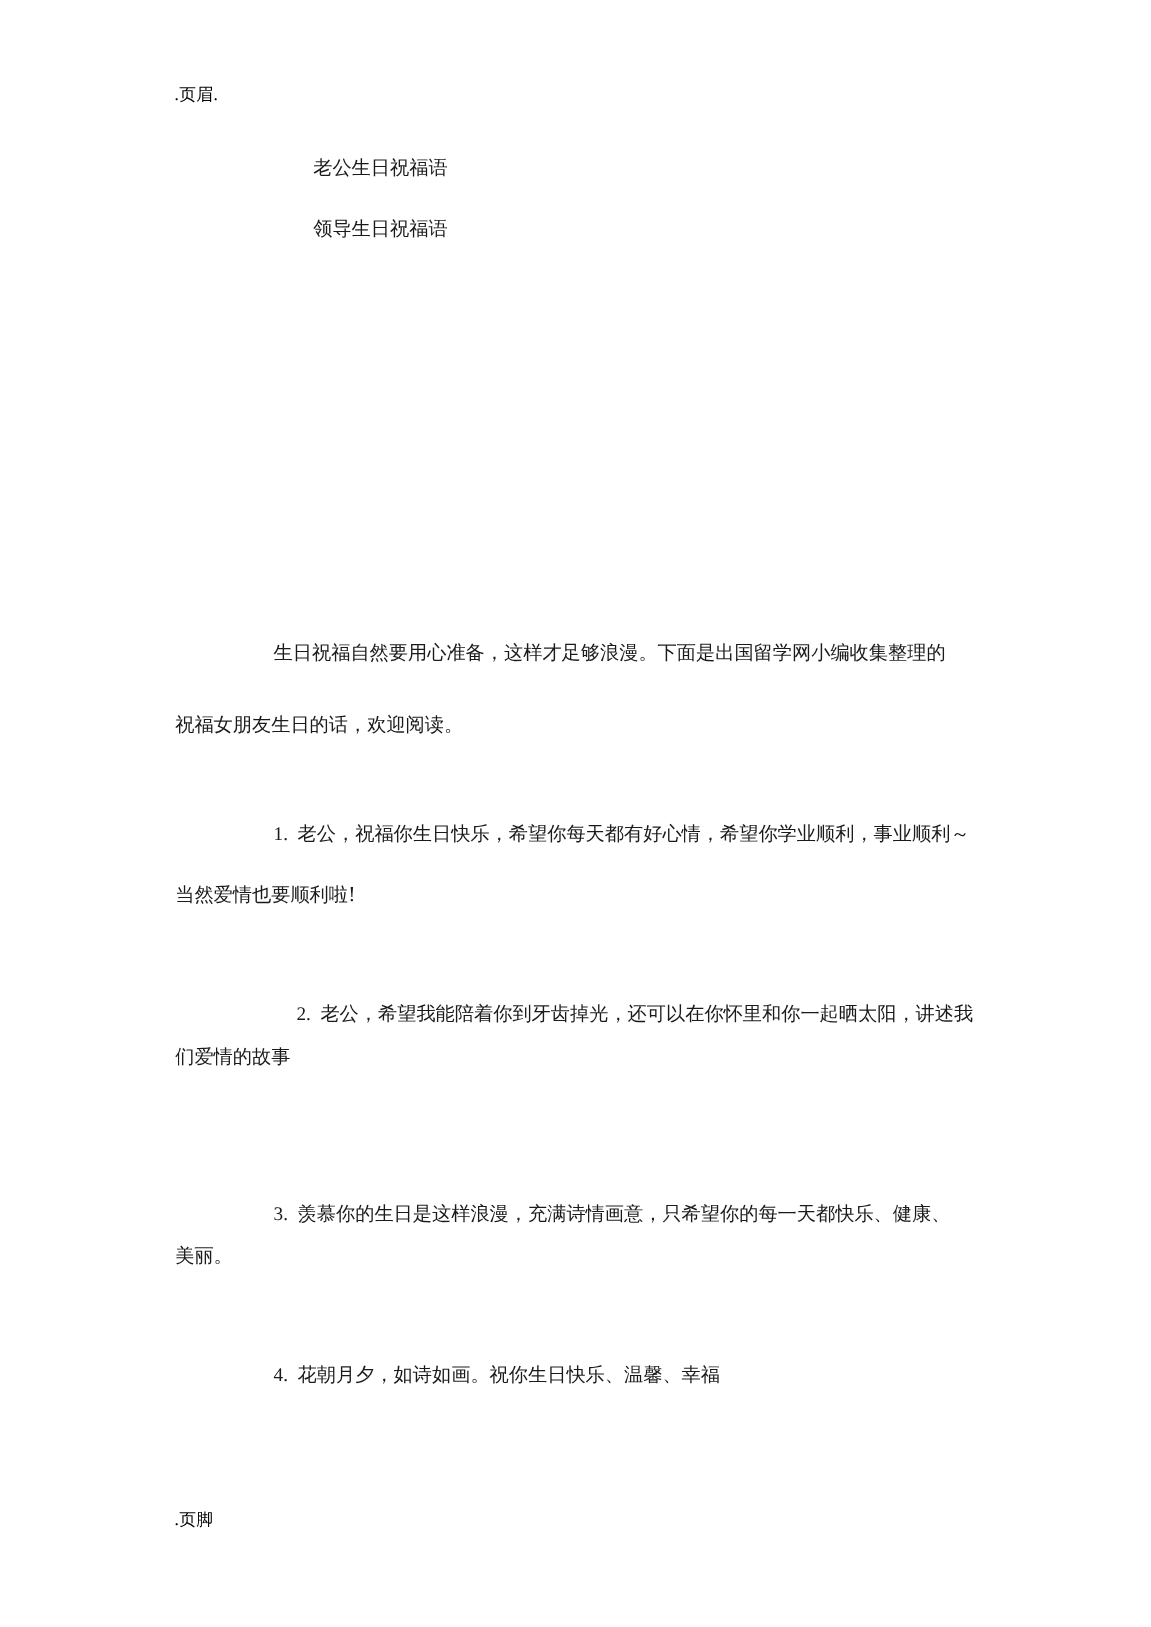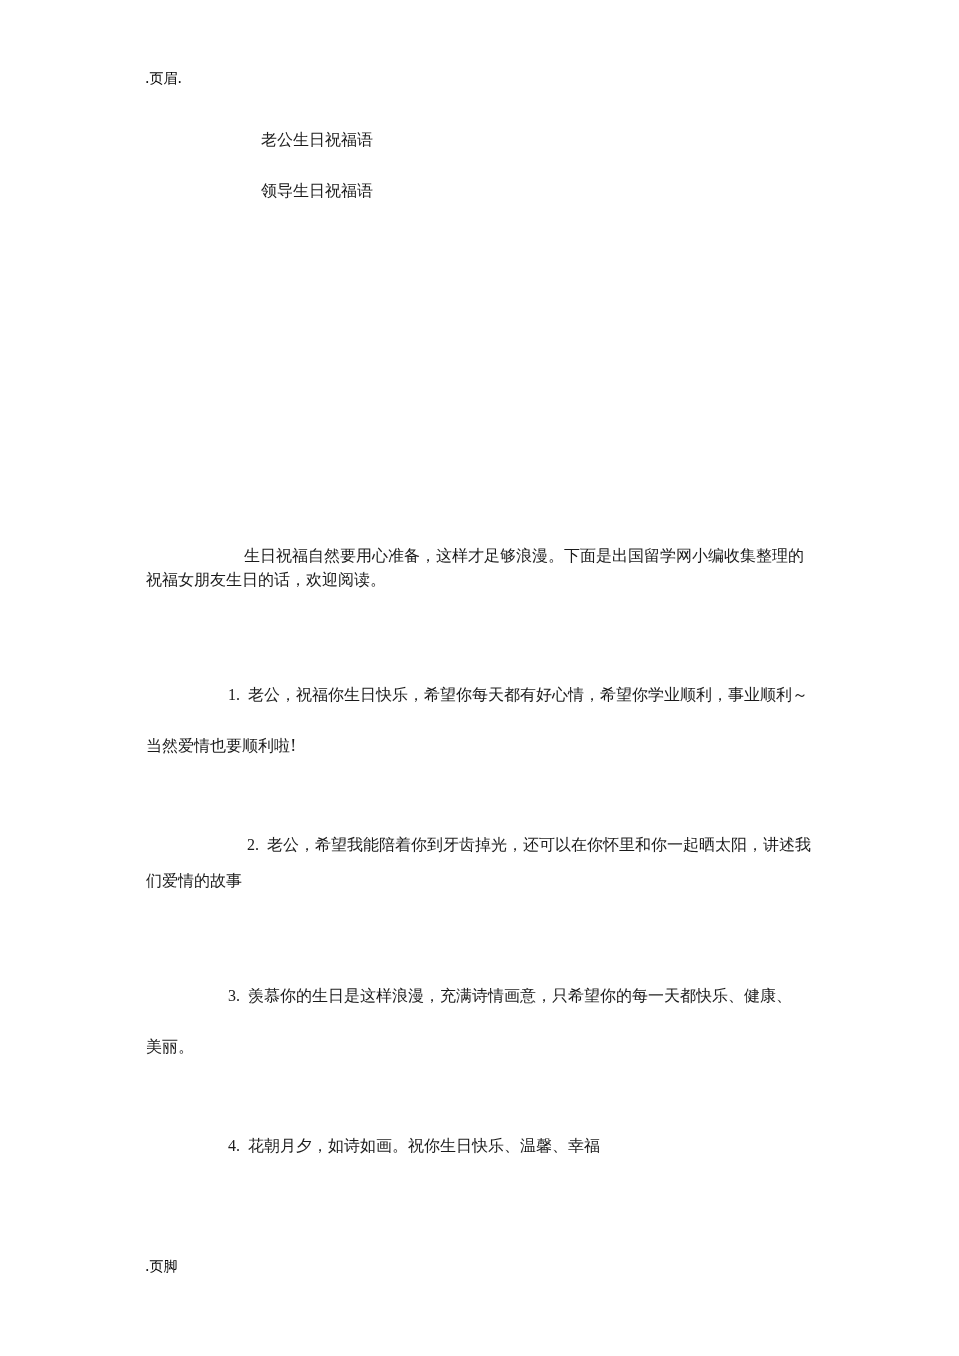--- a/index.html
+++ b/index.html
@@ -21,40 +21,40 @@
 
 <div class="header">.页眉.</div>
 
 <div class="toc">
   <div class="toc-item">老公生日祝福语</div>
   <div class="toc-item">领导生日祝福语</div>
 </div>
 
 <div class="body" style="top:0;">
   <div class="para" style="top:532px;">
-    <div class="line indent" style="top:12px;margin-left:16px;">生日祝福自然要用心准备，这样才足够浪漫。下面是出国留学网小编收集整理的</div>
-    <div class="line" style="top:36px;text-align:center;">祝福女朋友生日的话，欢迎阅读。</div>
+    <div class="line indent" style="top:0;">生日祝福自然要用心准备，这样才足够浪漫。下面是出国留学网小编收集整理的</div>
+    <div class="line" style="top:60px;text-align:center;">祝福女朋友生日的话，欢迎阅读。</div>
   </div>
 
   <div class="para" style="top:683px;">
     <div class="line indent" style="top:0;">
       <span class="num">1.</span><span>老公，祝福你生日快乐，希望你每天都有好心情，希望你学业顺利，事业顺利～</span>
     </div>
     <div class="line" style="top:51px;">当然爱情也要顺利啦!</div>
   </div>
 
   <div class="para" style="top:833px;">
     <div class="line indent" style="top:0;margin-left:19px;">
       <span class="num">2.</span><span>老公，希望我能陪着你到牙齿掉光，还可以在你怀里和你一起晒太阳，讲述我</span>
     </div>
     <div class="line" style="top:36px;">们爱情的故事</div>
   </div>
 
   <div class="para" style="top:984px;">
-    <div class="line indent" style="top:0;">
+    <div class="line indent" style="top:16px;">
       <span class="num">3.</span><span>羡慕你的生日是这样浪漫，充满诗情画意，只希望你的每一天都快乐、健康、</span>
     </div>
     <div class="line" style="top:51px;">美丽。</div>
   </div>
 
   <div class="para" style="top:1134px;">
     <div class="line indent" style="top:0;">
       <span class="num">4.</span><span>花朝月夕，如诗如画。祝你生日快乐、温馨、幸福</span>
     </div>
   </div>

